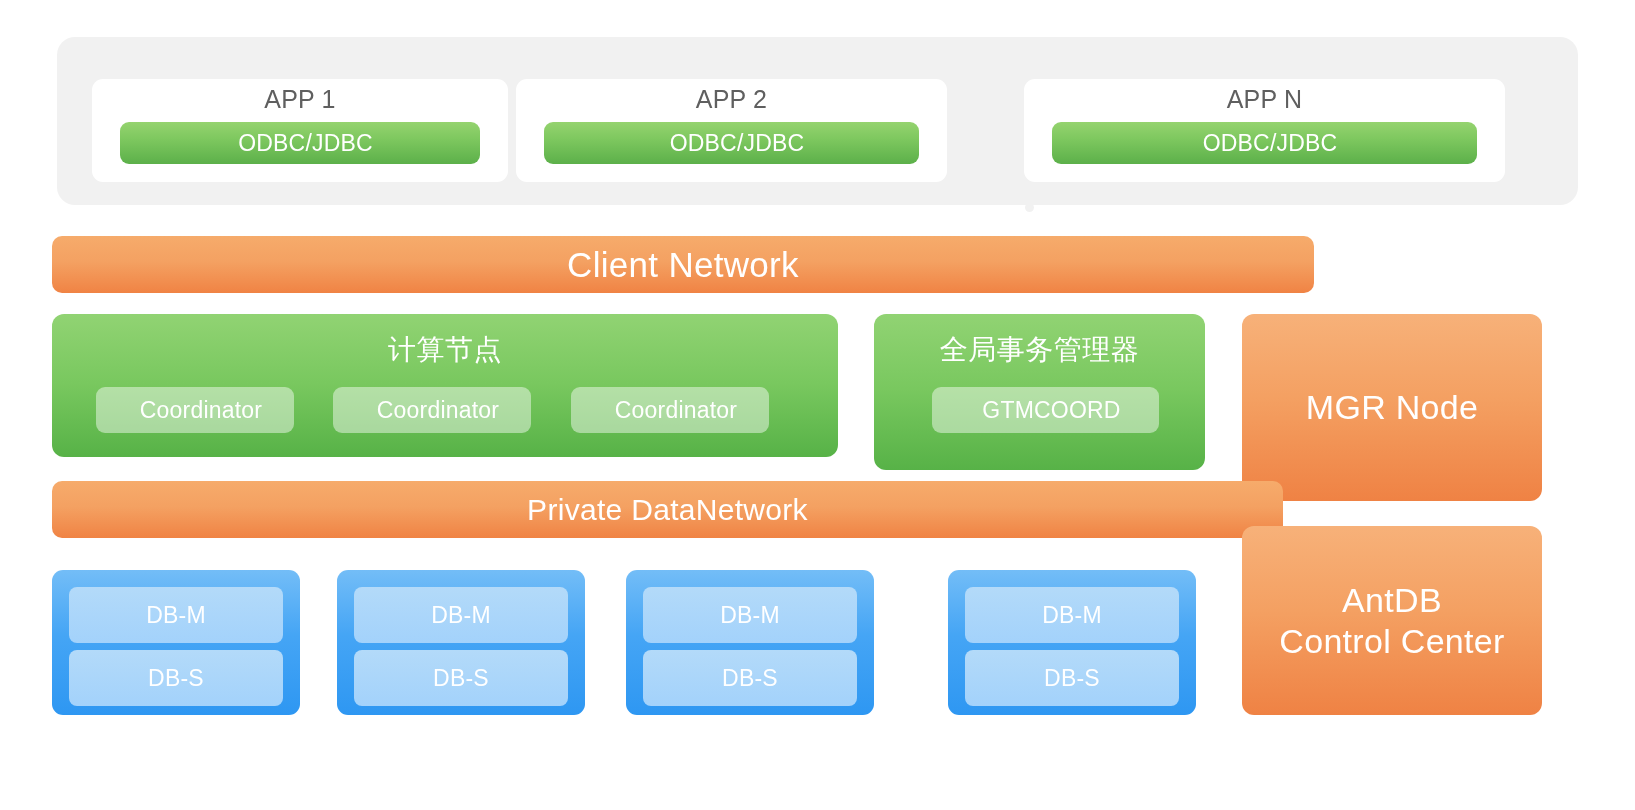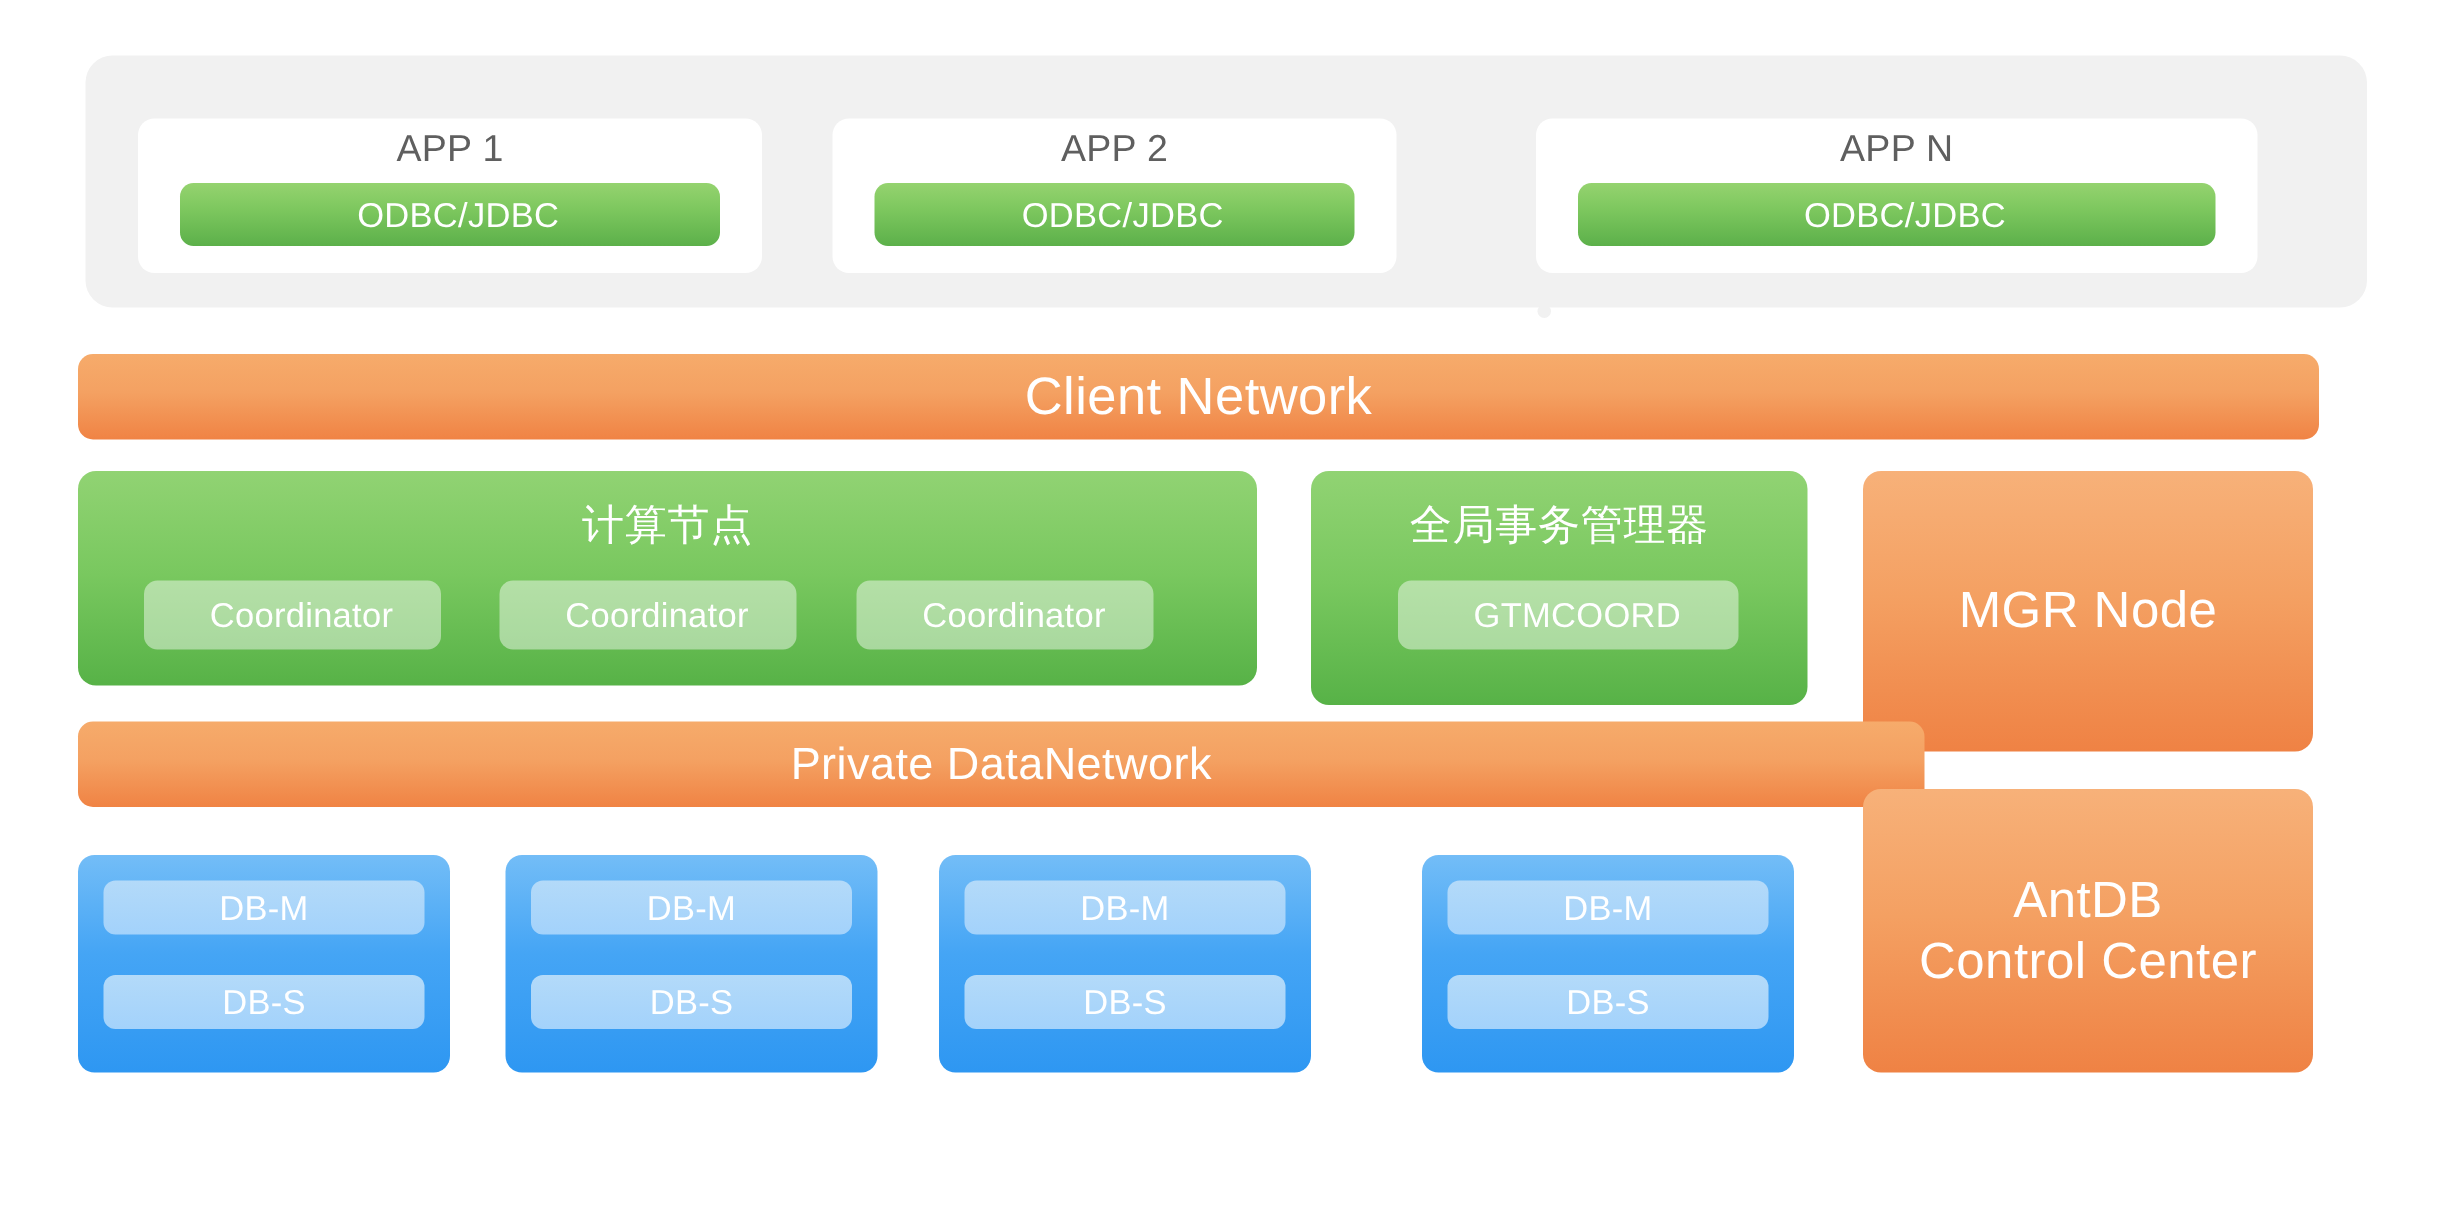--- a/index.html
+++ b/index.html
@@ -92,21 +92,21 @@
     background: linear-gradient(180deg, #f6ab6b 0%, #f4a162 45%, #f08344 100%);
     color: #ffffff;
     display: flex;
     align-items: center;
     justify-content: center;
     letter-spacing: 0.3px;
   }
   #client-network {
     left: 52px;
     top: 236px;
-    width: 1494px;
+    width: 1262px;
     height: 57px;
     font-size: 35px;
   }
   #private-network {
     left: 52px;
     top: 481px;
     width: 1231px;
     height: 57px;
     font-size: 30px;
   }
@@ -188,21 +188,21 @@
     top: 570px;
     height: 145px;
     border-radius: 11px;
     background: linear-gradient(180deg, #73bdf7 0%, #45a5f5 45%, #2e97f2 100%);
     box-sizing: border-box;
   }
   .db-chip {
     position: absolute;
     left: 17px;
     right: 17px;
-    height: 36px;
+    height: 56px;
     border-radius: 8px;
     background: linear-gradient(180deg, #b3daf9 0%, #a3d2fb 100%);
     color: #ffffff;
     font-size: 23px;
     display: flex;
     align-items: center;
     justify-content: center;
     letter-spacing: 0.2px;
   }
   .db-chip.master { top: 17px; }
@@ -213,21 +213,21 @@
 
 <div id="canvas">
 
   <div class="app-tier">
 
     <div class="app-card" style="left:35px; width:416px;">
       <div class="app-card-title">APP 1</div>
       <div class="driver-chip">ODBC/JDBC</div>
     </div>
 
-    <div class="app-card" style="left:498px; width:376px;">
+    <div class="app-card" style="left:459px; width:431px;">
       <div class="app-card-title">APP 2</div>
       <div class="driver-chip">ODBC/JDBC</div>
     </div>
 
     <div class="ellipsis-dots" style="left:968px; top:106px;">
       <span class="dot"></span>
       <span class="dot"></span>
     </div>
 
     <div class="app-card" style="left:967px; width:481px;">

